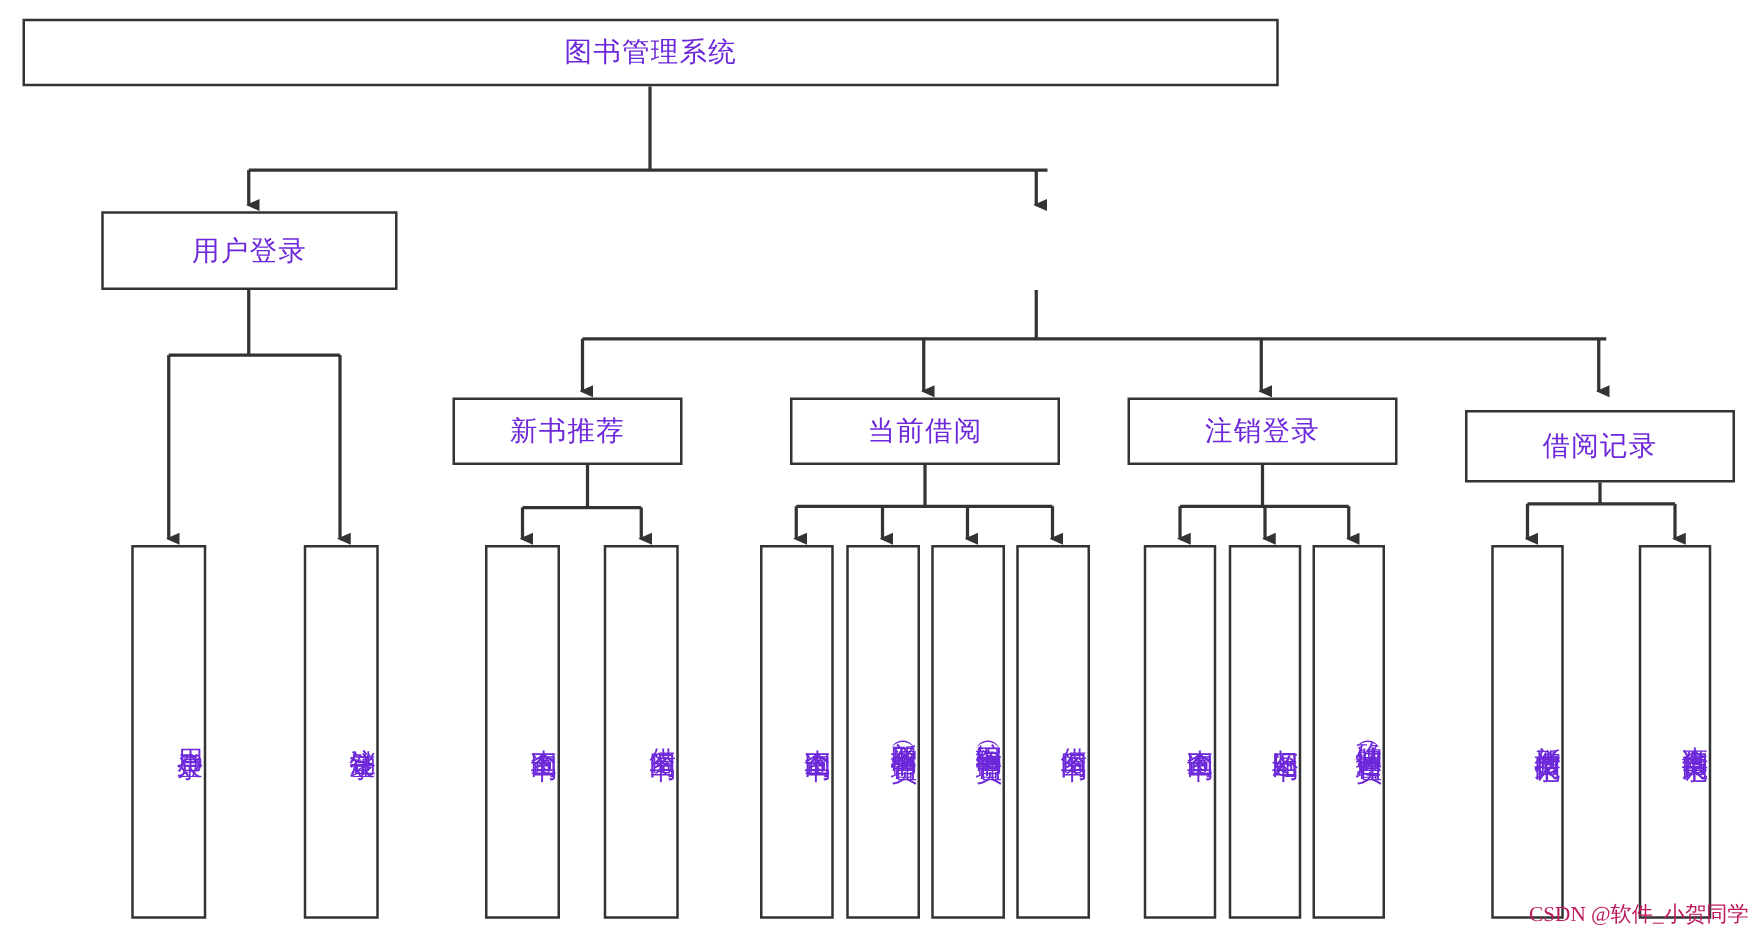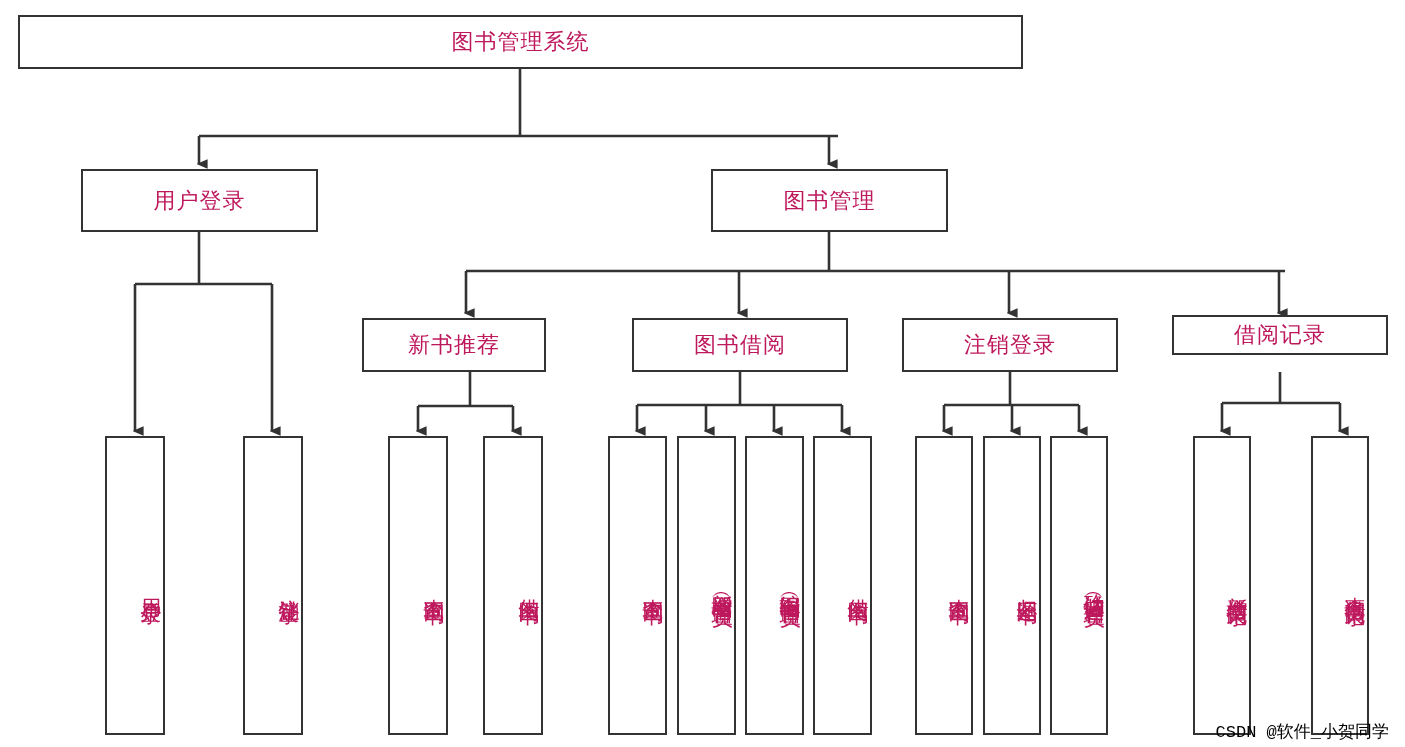--- a/index.html
+++ b/index.html
@@ -27,21 +27,21 @@
     height: 747px;
   }
   .node-box {
     position: absolute;
     box-sizing: border-box;
     border: 2px solid #333333;
     background: #ffffff;
     display: flex;
     align-items: center;
     justify-content: center;
-    color: #be185d;
+    color: #6d28d9;
   }
   .node-box.horizontal {
     font-size: 22px;
     letter-spacing: 1px;
   }
   .node-box.vertical {
     writing-mode: vertical-rl;
     text-orientation: upright;
     font-size: 21px;
     letter-spacing: 2px;
@@ -53,27 +53,27 @@
   .node-label {
     white-space: nowrap;
     line-height: 1.15;
   }
   .node-box.vertical .node-label {
     writing-mode: vertical-rl;
     text-orientation: upright;
   }
   #watermark {
     position: absolute;
-    right: 16px;
+    right: 6px;
     bottom: 4px;
     font-size: 17px;
-    color: #000000;
+    color: #be185d;
     white-space: nowrap;
     pointer-events: none;
-    font-family: Liberation Mono, monospace;
+    font-family: Liberation Serif, serif;
   }
 </style>
 </head>
 <body>
 
 <div id="diagram-root">
 
   <svg id="tree-svg" viewBox="0 0 1405 747" xmlns="http://www.w3.org/2000/svg">
     <defs>
       <marker id="arrow" markerWidth="11" markerHeight="11" refX="5.2" refY="8.6" orient="auto" markerUnits="userSpaceOnUse">
@@ -126,34 +126,31 @@
     </g>
   </svg>
 
   <div class="node-box horizontal" style="left:18px; top:15px; width:1005px; height:54px;">
     <span class="node-label">图书管理系统</span>
   </div>
 
   <div class="node-box horizontal" style="left:81px; top:169px; width:237px; height:63px;">
     <span class="node-label">用户登录</span>
   </div>
-  <div class="node-box horizontal" style="left:711px; top:169px; width:237px; height:63px;">
-    <span class="node-label">图书管理</span>
-  </div>
 
   <div class="node-box horizontal" style="left:362px; top:318px; width:184px; height:54px;">
     <span class="node-label">新书推荐</span>
   </div>
   <div class="node-box horizontal" style="left:632px; top:318px; width:216px; height:54px;">
-    <span class="node-label">图书借阅</span>
+    <span class="node-label">当前借阅</span>
   </div>
   <div class="node-box horizontal" style="left:902px; top:318px; width:216px; height:54px;">
     <span class="node-label">注销登录</span>
   </div>
-  <div class="node-box horizontal" style="left:1172px; top:315px; width:216px; height:40px;">
+  <div class="node-box horizontal" style="left:1172px; top:328px; width:216px; height:58px;">
     <span class="node-label">借阅记录</span>
   </div>
 
   <div class="node-box vertical" style="left:105px; top:436px; width:60px; height:299px;">
     <span class="node-label">用户登录</span>
   </div>
   <div class="node-box vertical" style="left:243px; top:436px; width:60px; height:299px;">
     <span class="node-label">注销登录</span>
   </div>
 

